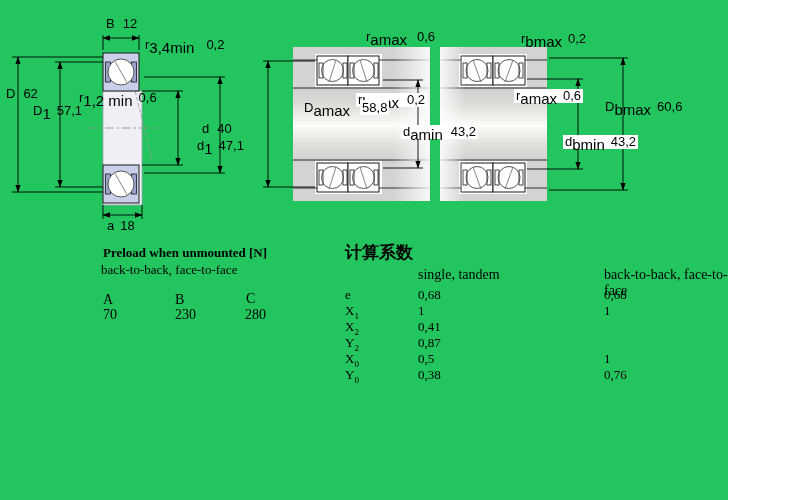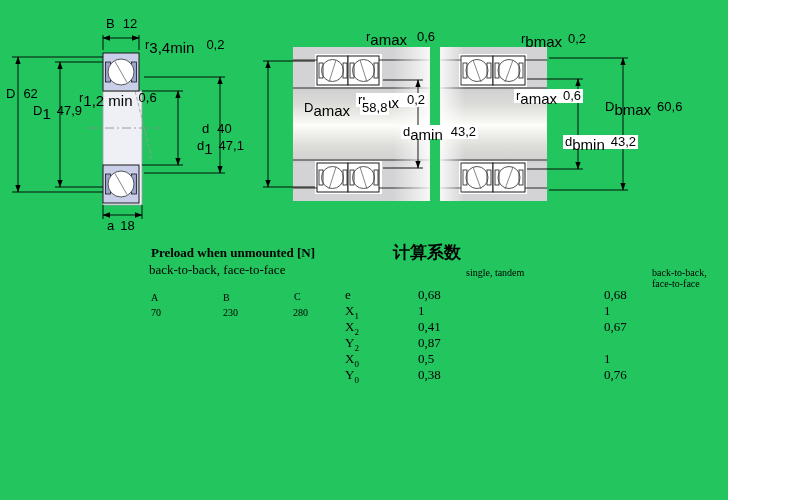--- a/index.html
+++ b/index.html
@@ -2,21 +2,21 @@
 <html><head>
 <meta charset="utf-8">
 <style>
   html,body{margin:0;padding:0;background:#fff;}
   #stage{position:relative;width:728px;height:500px;background:#22c55e;overflow:hidden;
          font-family:"Liberation Sans",sans-serif;color:#000;text-decoration:underline;}
   #artwork{position:absolute;left:0;top:0;}
   .lbl{position:absolute;font-size:13px;line-height:14px;white-space:nowrap;}
   .lbl sub{font-size:15px;line-height:8px;}
   .wbg{background:#fff;padding:0 2px;}
-  .serif{font-family:"Liberation Serif",serif;margin-left:48px;}
+  .serif{font-family:"Liberation Serif",serif;}
   
   .p-b12{left:106px;top:17px;}
   .p-r34{left:145px;top:38px;}
   .p-r12{left:79px;top:91px;}
   .p-D{left:6px;top:87px;}
   .p-D1{left:33px;top:104px;}
   .p-d{left:171px;top:122px;margin-left:31px;}
   .p-d1{left:197px;top:139px;text-align:right;}
   .p-a{left:107px;top:219px;}
   .p-ramax-m{left:366px;top:30px;}
@@ -26,21 +26,21 @@
   .p-rbmax-r{left:521px;top:32px;}
   .p-ramax-r{left:514px;top:89px;}
   .p-dbmin{left:563px;top:135px;}
   .p-Dbmax{left:605px;top:100px;}
   .vgap6{margin-left:6px;} .vgap8{margin-left:8px;} .vgap10{margin-left:10px;} .vgap12{margin-left:12px;}
   
   .preload-title{left:103px;top:246px;font-weight:bold;font-size:13px;}
   .preload-sub{left:101px;top:263px;font-size:13px;}
   .pl-A{left:103px;top:292px;} .pl-B{left:175px;top:292px;} .pl-C{left:246px;top:291px;}
   .pl-vA{left:103px;top:307px;text-align:center;} .pl-vB{left:175px;top:307px;} .pl-vC{left:245px;top:307px;}
-  .tcell{position:absolute;font-size:10px;}
+  .tcell{position:absolute;font-size:14px;}
   
   .factors-title{left:345px;top:246px;font-weight:bold;font-size:17px;}
   .f-h1{left:418px;top:267px;} .f-h2{left:604px;top:267px;}
   #factor-rows{position:absolute;left:345px;top:287px;width:430px;
                font-family:"Liberation Serif",serif;font-size:13px;}
   .frow{display:grid;grid-template-columns:73px 186px auto;height:16px;align-items:start;}
   .frow sub{font-size:9px;}
 </style>
 </head>
 <body>
@@ -230,21 +230,21 @@
         <line x1="623" y1="58" x2="623" y2="190" marker-start="url(#arr)" marker-end="url(#arr)"></line>
       </g>
     </g>
   </g>
 </svg>
 
 <div class="lbl p-b12"><span>B</span><span class="vgap8">12</span></div>
 <div class="lbl p-r34"><span>r</span><sub>3,4min</sub><span class="vgap12">0,2</span></div>
 <div class="lbl p-r12"><span>r</span><sub>1,2 min</sub><span class="vgap6">0,6</span></div>
 <div class="lbl p-D"><span>D</span><span class="vgap8">62</span></div>
-<div class="lbl p-D1"><span>D</span><sub>1</sub><span class="vgap6">47,9</span></div>
+<div class="lbl p-D1"><span>D</span><sub>1</sub><span class="vgap6">57,1</span></div>
 <div class="lbl p-d"><span>d</span><span class="vgap8">40</span></div>
 <div class="lbl p-d1"><span>d</span><sub>1</sub><span class="vgap6">47,1</span></div>
 <div class="lbl p-a"><span>a</span><span class="vgap6">18</span></div>
 
 <div class="lbl p-ramax-m"><span>r</span><sub>amax</sub><span class="vgap10">0,6</span></div>
 <div class="lbl p-rbmax-m wbg"><span>r</span><sub>bmax</sub><span class="vgap8">0,2</span></div>
 <div class="lbl p-Damax"><span>D</span><sub>amax</sub><span class="vgap10 wbg">58,8</span></div>
 <div class="lbl p-damin wbg"><span>d</span><sub>amin</sub><span class="vgap8">43,2</span></div>
 
 <div class="lbl p-rbmax-r"><span>r</span><sub>bmax</sub><span class="vgap6">0,2</span></div>
@@ -272,21 +272,20 @@
         <span>0,68</span>
       </div>
   <div class="frow">
         <span><span>X</span><sub>1</sub></span>
         <span>1</span>
         <span>1</span>
       </div>
   <div class="frow">
         <span><span>X</span><sub>2</sub></span>
         <span>0,41</span>
-        <span>0,67</span>
       </div>
   <div class="frow">
         <span><span>Y</span><sub>2</sub></span>
         <span>0,87</span>
       </div>
   <div class="frow">
         <span><span>X</span><sub>0</sub></span>
         <span>0,5</span>
         <span>1</span>
       </div>

